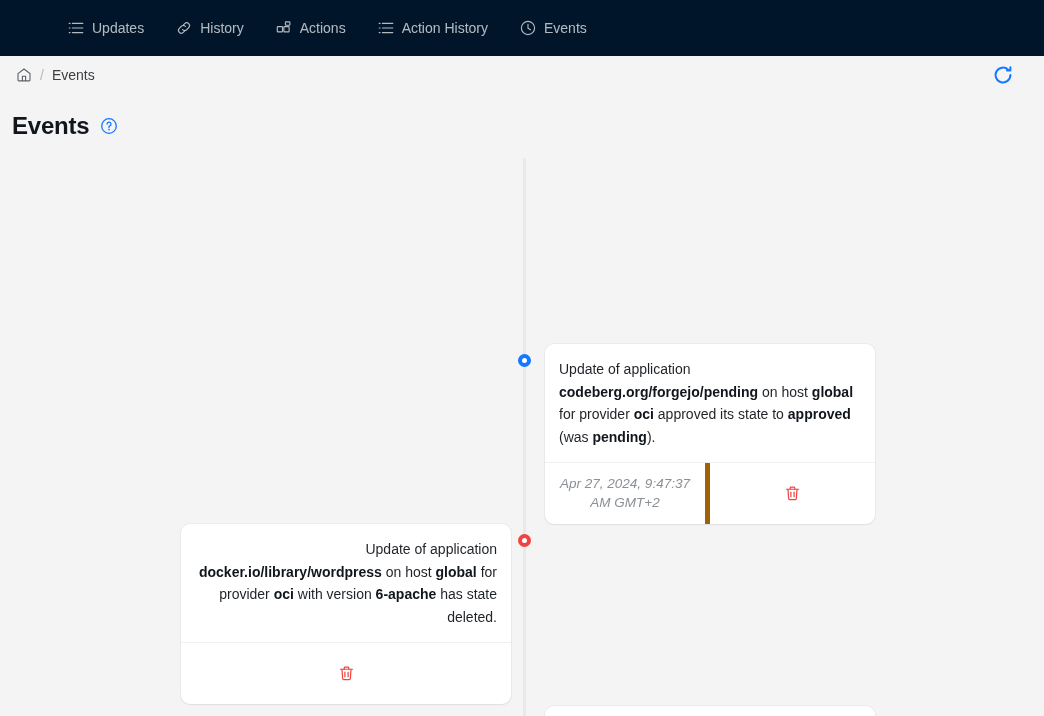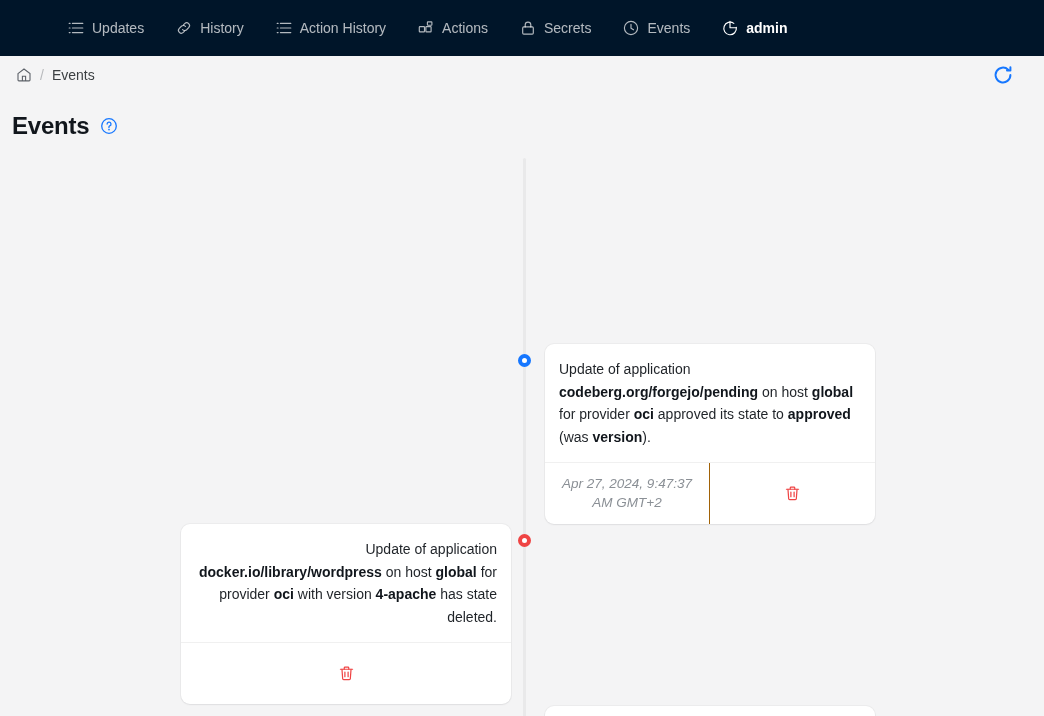--- a/index.html
+++ b/index.html
@@ -134,21 +134,21 @@
     text-align: center;
   }
   .card-time {
     flex: 1 1 50%;
     display: flex; align-items: center; justify-content: center;
     font-style: italic;
     font-size: 13.5px;
     line-height: 1.45;
     color: #8b9096;
     padding: 6px 10px;
-    border-right: 1px solid #a16207;
+    border-right: 5px solid #a16207;
   }
   .card-del {
     flex: 1 1 50%;
     display: flex; align-items: center; justify-content: center;
     color: #ef4444;
     cursor: pointer;
   }
   .card-del svg { display:block; }
 </style>
 </head>
@@ -169,62 +169,44 @@
         <svg viewBox="0 0 16 16" width="16" height="16" fill="none" stroke="currentColor" stroke-width="1.15" stroke-linecap="round" stroke-linejoin="round">
           <path d="M6.5 9.5a2.8 2.8 0 0 0 4.1.25l2.1-2.1a2.85 2.85 0 0 0-4.03-4.03l-1.2 1.2"></path>
           <path d="M9.5 6.5a2.8 2.8 0 0 0-4.1-.25l-2.1 2.1a2.85 2.85 0 0 0 4.03 4.03l1.2-1.2"></path>
         </svg>
       </span>
       <span>History</span>
     </div>
     <div class="nav-item">
       <span class="nav-ico">
         <svg viewBox="0 0 16 16" width="16" height="16" fill="none" stroke="currentColor" stroke-width="1.15" stroke-linecap="round" stroke-linejoin="round">
-          <path d="M1.2 3.4h.9M1.2 8h.9M1.2 12.6h.9"></path>
-          <path d="M4.4 3.4h10.4M4.4 8h10.4M4.4 12.6h10.4"></path>
-        </svg>
-      </span>
-      <span>Action History</span>
-    </div>
-    <div class="nav-item">
-      <span class="nav-ico">
-        <svg viewBox="0 0 16 16" width="16" height="16" fill="none" stroke="currentColor" stroke-width="1.15" stroke-linecap="round" stroke-linejoin="round">
           <rect x="1.3" y="6.6" width="5.2" height="5.2" rx=".6"></rect>
           <rect x="7.9" y="6.6" width="5.2" height="5.2" rx=".6"></rect>
           <rect x="9.4" y="1.9" width="4.5" height="3.3" rx=".6"></rect>
         </svg>
       </span>
       <span>Actions</span>
     </div>
     <div class="nav-item">
       <span class="nav-ico">
         <svg viewBox="0 0 16 16" width="16" height="16" fill="none" stroke="currentColor" stroke-width="1.15" stroke-linecap="round" stroke-linejoin="round">
-          <rect x="2.7" y="6.9" width="10.6" height="7.2" rx="1.1"></rect>
-          <path d="M5.2 6.9V4.85a2.8 2.8 0 0 1 5.6 0V6.9"></path>
-        </svg>
-      </span>
-      <span>Secrets</span>
+          <path d="M1.2 3.4h.9M1.2 8h.9M1.2 12.6h.9"></path>
+          <path d="M4.4 3.4h10.4M4.4 8h10.4M4.4 12.6h10.4"></path>
+        </svg>
+      </span>
+      <span>Action History</span>
     </div>
     <div class="nav-item">
       <span class="nav-ico">
         <svg viewBox="0 0 16 16" width="16" height="16" fill="none" stroke="currentColor" stroke-width="1.15" stroke-linecap="round" stroke-linejoin="round">
           <circle cx="8" cy="8" r="6.6"></circle>
           <path d="M8 4.3V8.2l2.5 1.6"></path>
         </svg>
       </span>
       <span>Events</span>
-    </div>
-    <div class="nav-item active">
-      <span class="nav-ico">
-        <svg viewBox="0 0 16 16" width="16" height="16" fill="none" stroke="currentColor" stroke-width="1.15" stroke-linecap="round" stroke-linejoin="round">
-          <path d="M11.8 3.35a6.3 6.3 0 1 0 2.5 4.05"></path>
-          <path d="M8 1.4v6.3h6.2"></path>
-        </svg>
-      </span>
-      <span>admin</span>
     </div>
   </div>
 
 <div id="breadcrumb">
   <span class="home-ico">
     <svg viewBox="0 0 16 16" width="16" height="16" fill="none" stroke="currentColor" stroke-width="1.1">
       <path d="M2 6.6 8 2l6 4.6V13a.9.9 0 0 1-.9.9H2.9A.9.9 0 0 1 2 13V6.6Z"></path>
       <path d="M6.4 13.9V9.3h3.2v4.6"></path>
     </svg>
   </span>
@@ -246,38 +228,38 @@
       <path d="M18.4 11a7.4 7.4 0 1 1-2.2-5.25"></path>
       <path d="M18.4 3.2V6.6h-3.4" stroke-linejoin="round"></path>
     </svg>
   </span>
 </div>
 
 <div id="timeline">
   <div id="timeline-axis"></div>
 <div class="tl-dot blue" style="top: 196px;"></div>
     <div class="card right" style="top: 186px;">
-      <div class="card-body"><span>Update of application </span><b>codeberg.org/forgejo/pending</b><span> on host </span><b>global</b><span> for provider </span><b>oci</b><span> approved its state to </span><b>approved</b><span> (was </span><b>version</b><span>).</span></div>
+      <div class="card-body"><span>Update of application </span><b>codeberg.org/forgejo/pending</b><span> on host </span><b>global</b><span> for provider </span><b>oci</b><span> approved its state to </span><b>approved</b><span> (was </span><b>pending</b><span>).</span></div>
       <div class="card-foot">
         <div class="card-time">Apr 27, 2024, 9:47:37 AM GMT+2</div>
         <div class="card-del">
           <span>
             <svg viewBox="0 0 18 18" width="17" height="17" fill="none" stroke="currentColor" stroke-width="1.3" stroke-linecap="round" stroke-linejoin="round">
               <path d="M2.6 4.5h12.8"></path>
               <path d="M6.6 4.5V3.1c0-.5.4-.9.9-.9h3c.5 0 .9.4.9.9v1.4"></path>
               <path d="M4.2 4.5l.75 10.1c.04.55.5.98 1.05.98h6c.55 0 1.01-.43 1.05-.98L13.8 4.5"></path>
               <path d="M7.3 7.4v5M10.7 7.4v5"></path>
             </svg>
           </span>
         </div>
       </div>
     </div>
     <div class="tl-dot red" style="top: 376px;"></div>
     <div class="card left" style="top: 366px;">
-      <div class="card-body"><span>Update of application </span><b>docker.io/library/wordpress</b><span> on host </span><b>global</b><span> for provider </span><b>oci</b><span> with version </span><b>4-apache</b><span> has state deleted.</span></div>
+      <div class="card-body"><span>Update of application </span><b>docker.io/library/wordpress</b><span> on host </span><b>global</b><span> for provider </span><b>oci</b><span> with version </span><b>6-apache</b><span> has state deleted.</span></div>
       <div class="card-foot">
         <div class="card-del">
           <span>
             <svg viewBox="0 0 18 18" width="17" height="17" fill="none" stroke="currentColor" stroke-width="1.3" stroke-linecap="round" stroke-linejoin="round">
               <path d="M2.6 4.5h12.8"></path>
               <path d="M6.6 4.5V3.1c0-.5.4-.9.9-.9h3c.5 0 .9.4.9.9v1.4"></path>
               <path d="M4.2 4.5l.75 10.1c.04.55.5.98 1.05.98h6c.55 0 1.01-.43 1.05-.98L13.8 4.5"></path>
               <path d="M7.3 7.4v5M10.7 7.4v5"></path>
             </svg>
           </span>

